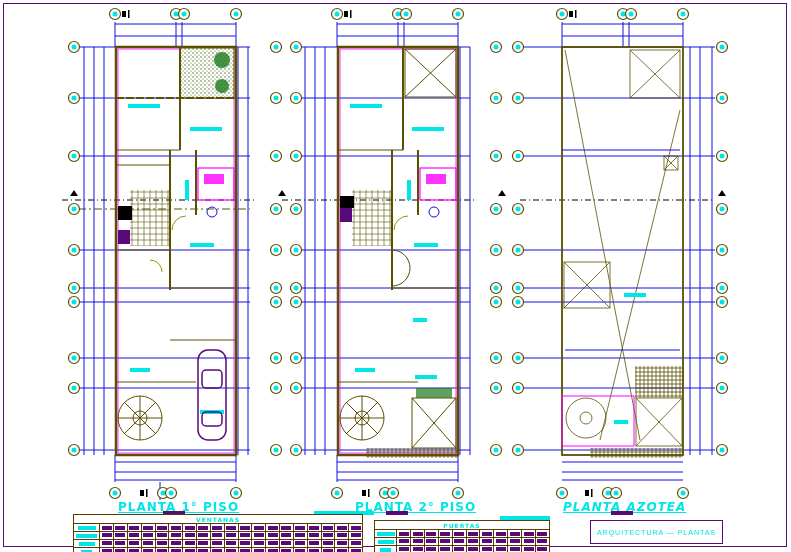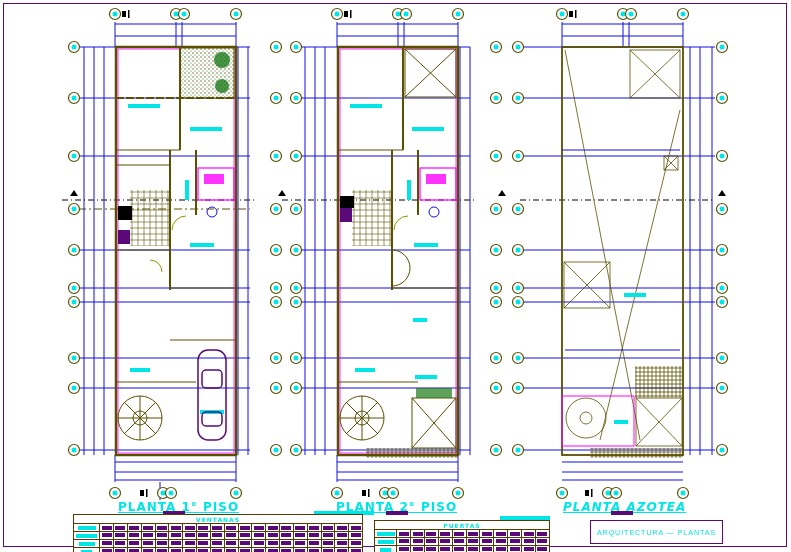--- a/index.html
+++ b/index.html
@@ -373,21 +373,21 @@
       <rect x="591" y="489" width="1.5" height="8"></rect>
     <polygon points="70,196 74,190 78,196"></polygon>
       <polygon points="278,196 282,190 286,196"></polygon>
     <polygon points="498,196 502,190 506,196"></polygon>
       <polygon points="718,196 722,190 726,196"></polygon>
   </g>
 </svg>
 
 <div class="plan-title" style="left:118px;top:500px;">PLANTA  1° PISO</div>
 <div class="plan-bar" style="left:163px;top:511px;width:22px;"></div>
-<div class="plan-title" style="left:336px;top:500px;">PLANTA  2° PISO</div>
+<div class="plan-title" style="left:355px;top:500px;">PLANTA  2° PISO</div>
 <div class="plan-bar" style="left:386px;top:511px;width:22px;"></div>
 <div class="plan-title" style="left:563px;top:500px;font-style:italic;">PLANTA  AZOTEA</div>
 <div class="plan-bar" style="left:611px;top:511px;width:22px;"></div>
 
 <div class="cyanbar" style="left:314px;top:511px;width:60px;"></div>
 <div class="cyanbar" style="left:500px;top:516px;width:50px;"></div>
 
 <table class="tbl" style="left:73px;top:514px;width:290px;">
   <tbody>
       <tr class="title">

